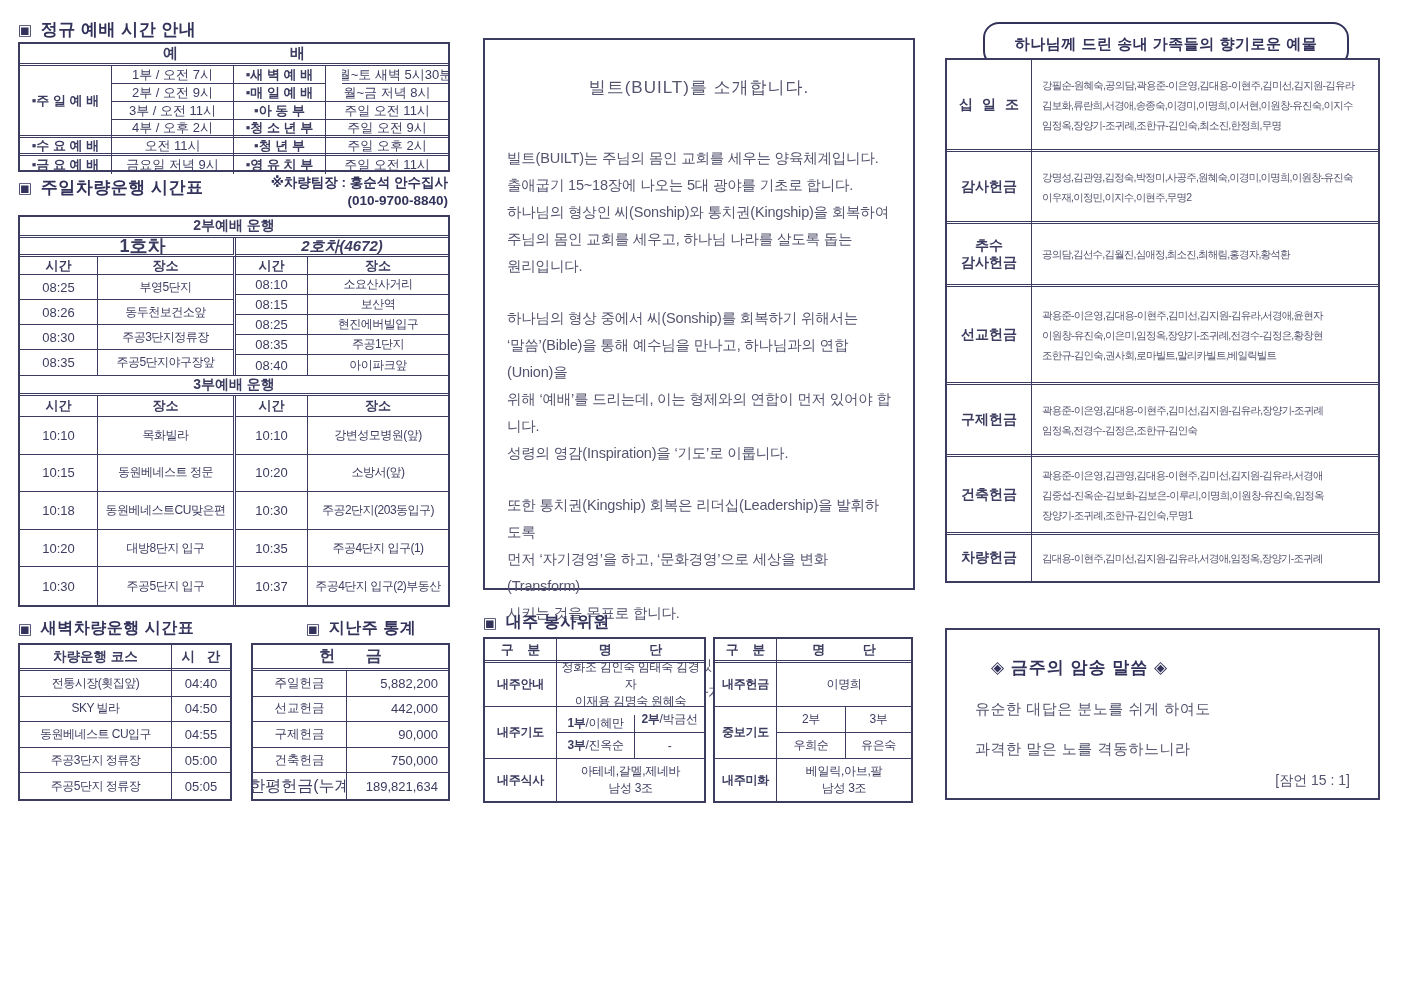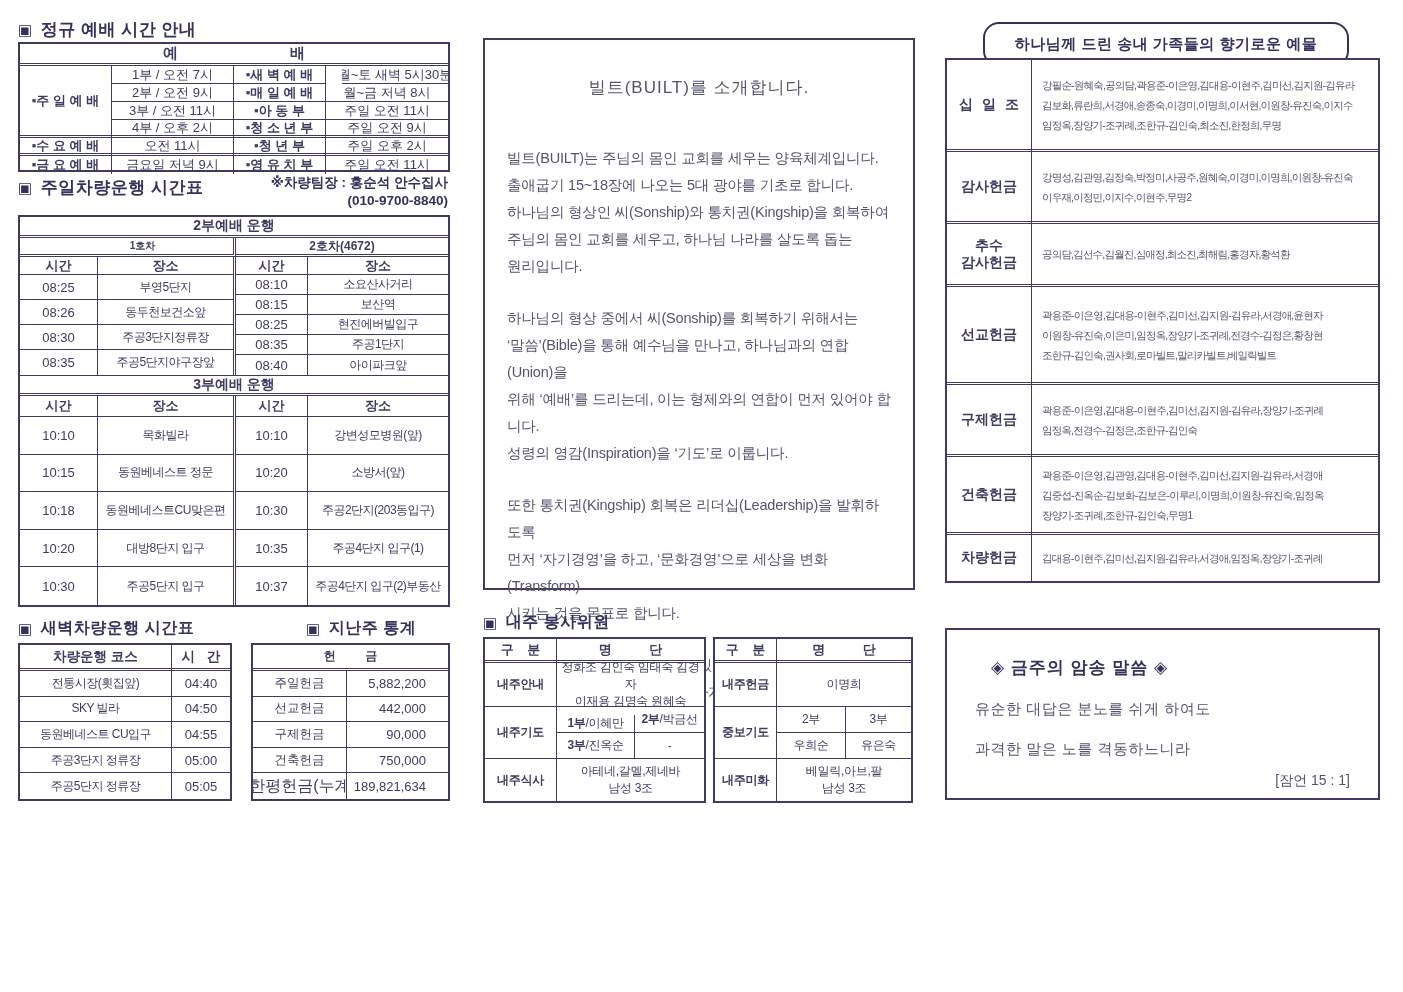--- a/index.html
+++ b/index.html
@@ -41,21 +41,21 @@
   .note{right:2px;top:156px;text-align:right;font-weight:bold;font-size:13.5px;line-height:18px;color:var(--ink-strong);}
   .shuttle{left:0;top:197px;width:432px;height:392px;}
   .sh-hdr{height:21px;border-bottom:3px double var(--ink);display:flex;align-items:center;justify-content:center;font-weight:bold;font-size:14px;}
   .sh-bus{display:grid;grid-template-columns:216px 1fr;height:19px;}
   .halves{display:flex;}
   .half-l{flex:0 0 216px;border-right:3px double var(--ink);display:grid;grid-template-columns:78px 1fr;}
   .half-r{flex:1;display:grid;grid-template-columns:72px 1fr;}
   .place{font-size:12px;letter-spacing:-0.5px;}
   .dawn{left:0;top:625px;width:214px;height:158px;grid-template-columns:152px 1fr;grid-template-rows:26px repeat(5,1fr);}
   .stats{left:233px;top:625px;width:199px;height:158px;grid-template-columns:94px 1fr;grid-template-rows:26px repeat(5,1fr);}
-  .amount{justify-content:flex-end;padding-right:22px;}
+  .amount{justify-content:flex-end;padding-right:10px;}
   
   .col-center{left:483px;top:38px;width:432px;height:936px;}
   .built{left:0;top:0;width:432px;height:552px;padding:24px 22px;}
   .built-title{text-align:center;font-size:17px;color:var(--ink-body);margin-top:12px;letter-spacing:1px;}
   .built p{white-space:pre-line;font-size:14.5px;line-height:27px;color:var(--ink-body);margin:25px 0 0 0;letter-spacing:-0.2px;}
   .servants-title{top:574px;left:0;}
   .serv-l{left:0;top:599px;width:223px;height:166px;grid-template-columns:72px 78px 1fr;grid-template-rows:24px 44px 26px 26px 1fr;}
   .serv-r{left:230px;top:599px;width:200px;height:166px;grid-template-columns:62px 69px 1fr;grid-template-rows:24px 44px 26px 26px 1fr;}
   .wsp-gubun{word-spacing:10px;}
   .wsp-myeong{word-spacing:34px;}
@@ -122,22 +122,22 @@
     <span>주일차량운행 시간표</span>
   </div>
   <div class="t note">
     <div>※차량팀장 : 홍순석 안수집사</div>
     <div>(010-9700-8840)</div>
   </div>
 
   <div class="t box shuttle">
     <div class="sh-hdr">2부예배 운행</div>
     <div class="sh-bus">
-      <div class="cell b dblr dbl" style="font-size:10px;padding-left:32px;">1호차</div>
-      <div class="cell b lc dbl" style="font-size:12px;">2호차(4672)</div>
+      <div class="cell b dblr dbl" style="font-size:18px;padding-left:32px;">1호차</div>
+      <div class="cell b lc dbl" style="font-size:15px;font-style:italic;">2호차(4672)</div>
     </div>
     <div class="halves" style="height:118px;">
       <div class="half-l" style="grid-template-rows:18px repeat(4,1fr);">
         <div class="cell b">시간</div>
         <div class="cell b lc">장소</div>
         <div class="cell">08:25</div>
         <div class="cell lc place">부영5단지</div>
         <div class="cell">08:26</div>
         <div class="cell lc place">동두천보건소앞</div>
         <div class="cell">08:30</div>
@@ -211,21 +211,21 @@
     <div class="cell lc">04:50</div>
     <div class="cell place">동원베네스트 CU입구</div>
     <div class="cell lc">04:55</div>
     <div class="cell place">주공3단지 정류장</div>
     <div class="cell lc">05:00</div>
     <div class="cell lr place">주공5단지 정류장</div>
     <div class="cell lc lr">05:05</div>
   </div>
 
   <div class="t grid box stats">
-    <div class="cell b lc dbl" style="grid-column:1/3;word-spacing:26px;font-size:12px;">헌 금</div>
+    <div class="cell b lc dbl" style="grid-column:1/3;word-spacing:26px;font-size:16px;">헌 금</div>
     <div class="cell" style="font-size:12.5px;">주일헌금</div>
     <div class="cell lc amount">5,882,200</div>
     <div class="cell" style="font-size:12.5px;">선교헌금</div>
     <div class="cell lc amount">442,000</div>
     <div class="cell" style="font-size:12.5px;">구제헌금</div>
     <div class="cell lc amount">90,000</div>
     <div class="cell" style="font-size:12.5px;">건축헌금</div>
     <div class="cell lc amount">750,000</div>
     <div class="cell lr" style="font-size:16px;padding-left:6px;">한평헌금(누계)</div>
     <div class="cell lc lr amount">189,821,634</div>

